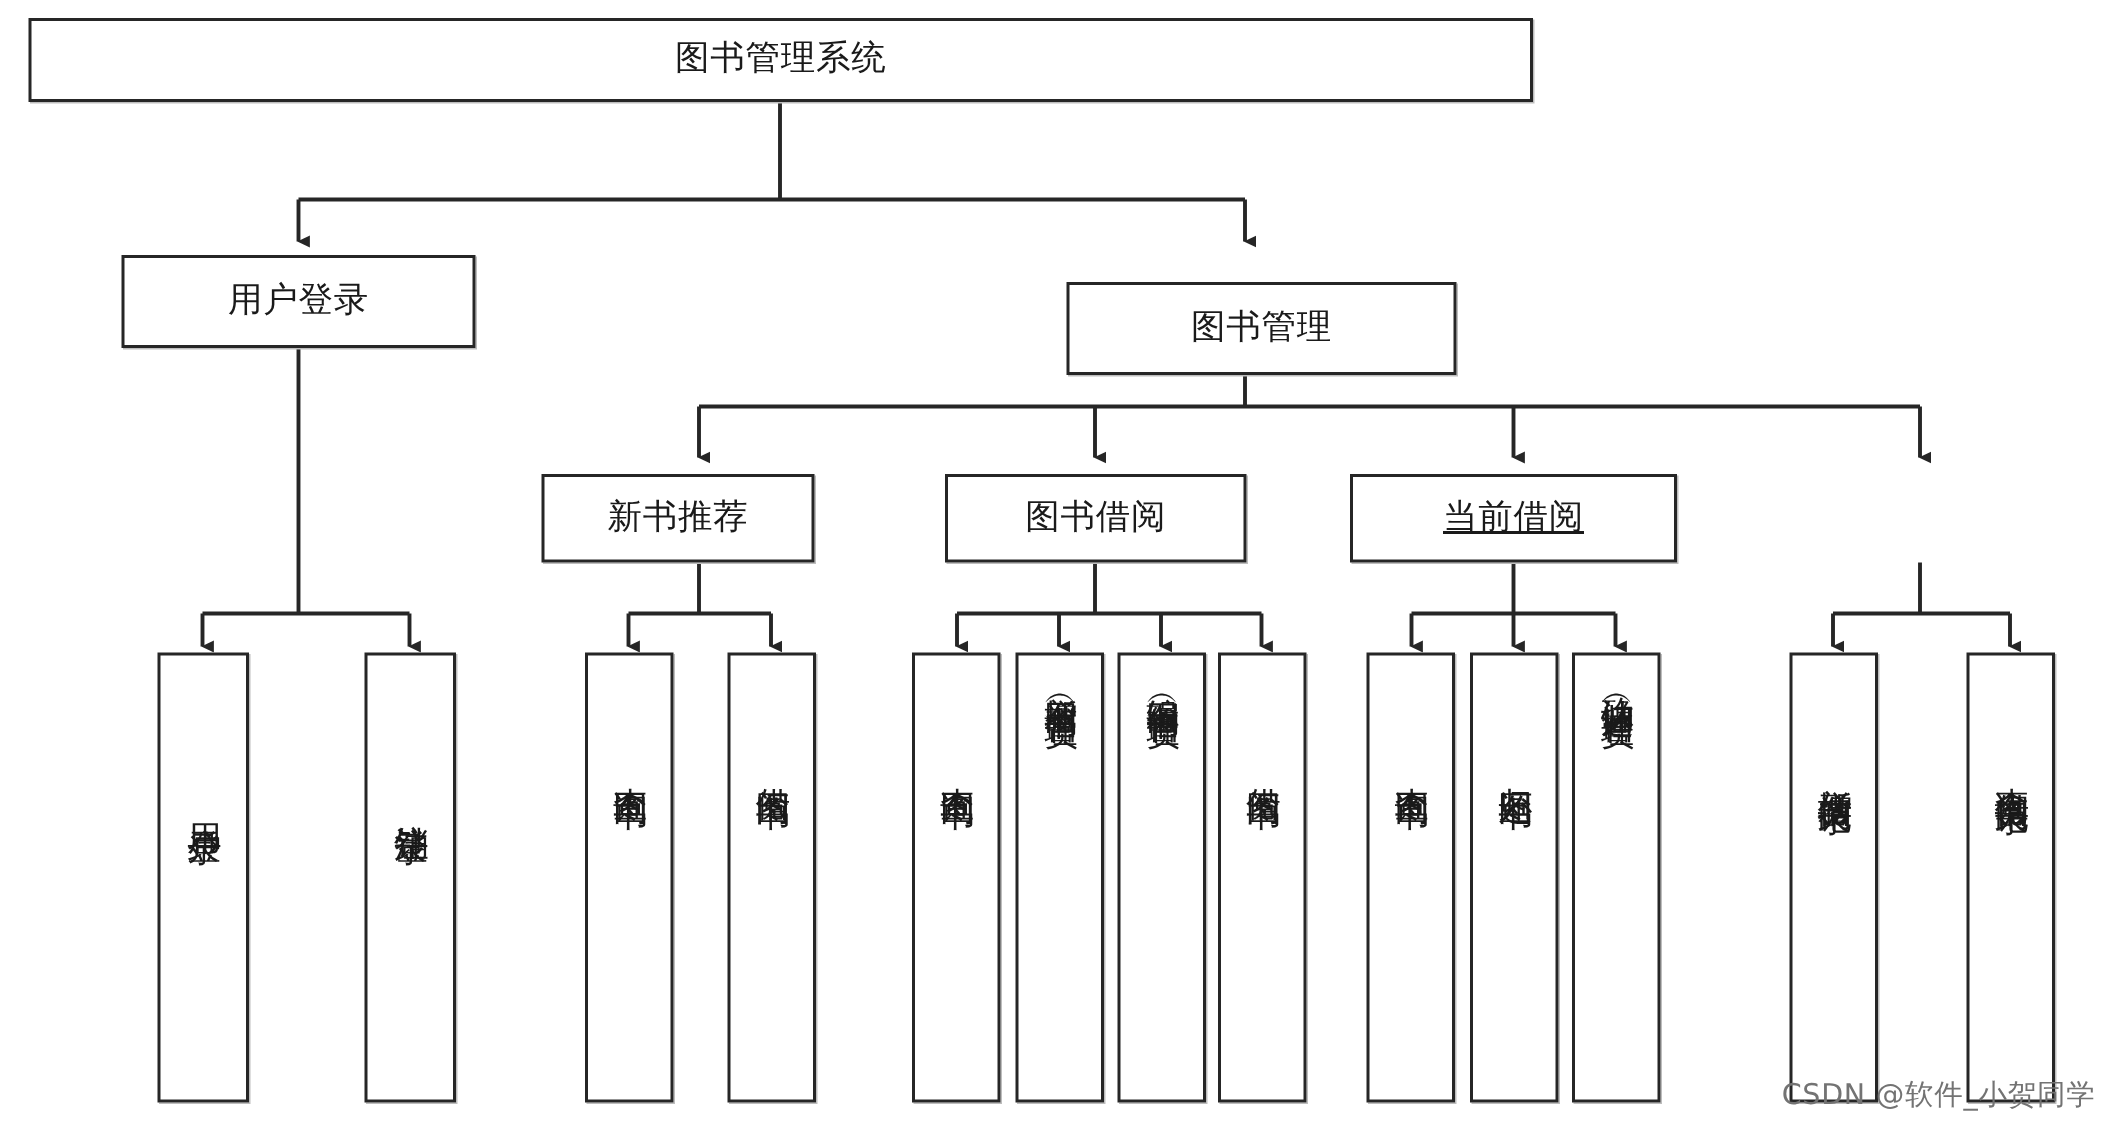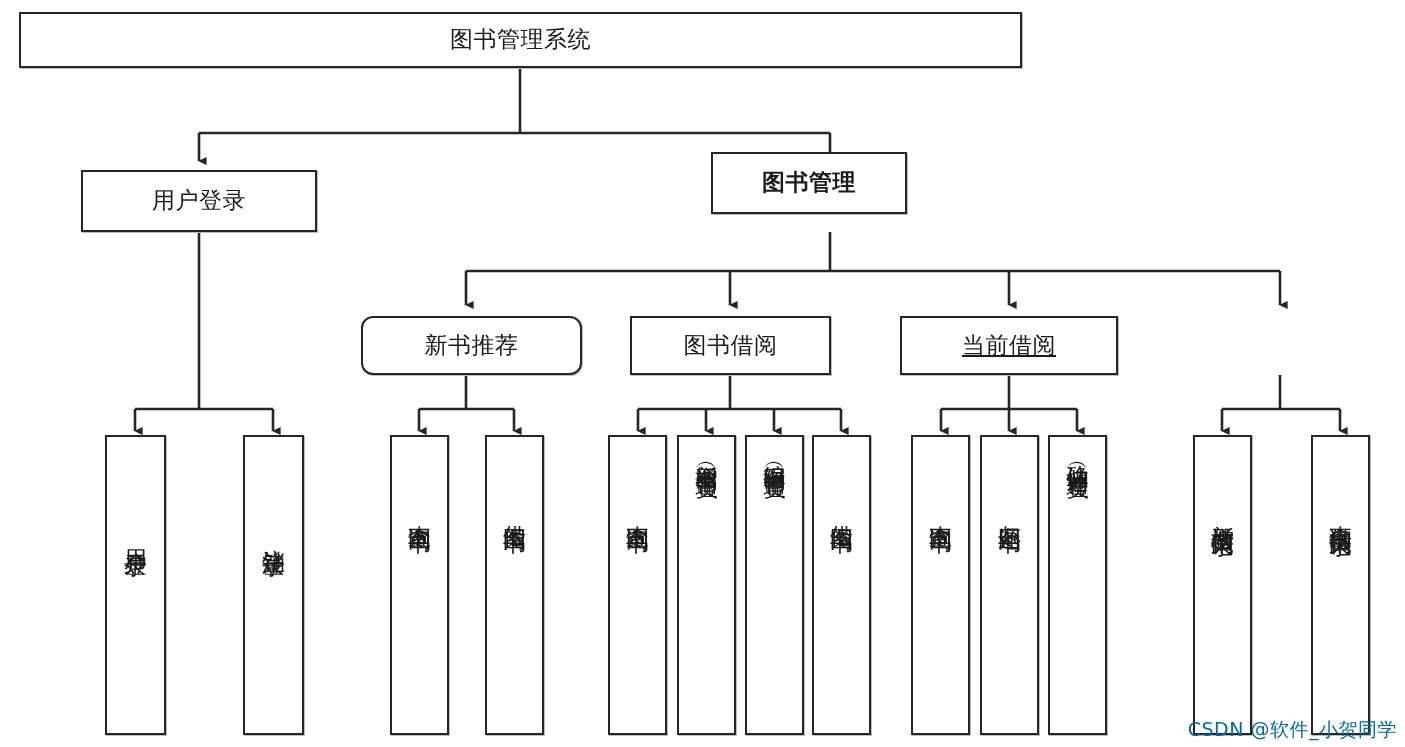--- a/index.html
+++ b/index.html
@@ -70,21 +70,21 @@
     margin-top: 62px;
   }
   .node.vertical.top .node-label {
     margin-top: 2px;
   }
   #watermark {
     position: absolute;
     right: 8px;
     bottom: 4px;
     font-size: 19px;
-    color: #0369a1;
+    color: #737373;
     letter-spacing: 0.5px;
     white-space: nowrap;
     font-family: "DejaVu Sans", "Liberation Sans", sans-serif;
   }
 </style>
 </head>
 <body>
 
 <div id="canvas">
 
@@ -139,25 +139,25 @@
   </svg>
 
   <div class="node horizontal" style="left:19px; top:12px; width:1003px; height:56px;">
     <span class="node-label">图书管理系统</span>
   </div>
 
   <div class="node horizontal" style="left:81px; top:170px; width:236px; height:62px;">
     <span class="node-label">用户登录</span>
   </div>
 
-  <div class="node horizontal" style="left:711px; top:152px; width:196px; height:62px;font-weight:bold;">
+  <div class="node horizontal" style="left:711px; top:188px; width:260px; height:62px;">
     <span class="node-label">图书管理</span>
   </div>
 
-  <div class="node horizontal" style="left:361px; top:316px; width:221px; height:59px;border-radius:12px;">
+  <div class="node horizontal" style="left:361px; top:316px; width:182px; height:59px;">
     <span class="node-label">新书推荐</span>
   </div>
 
   <div class="node horizontal" style="left:630px; top:316px; width:201px; height:59px;">
     <span class="node-label">图书借阅</span>
   </div>
 
   <div class="node horizontal" style="left:900px; top:316px; width:218px; height:59px;text-decoration:underline;">
     <span class="node-label">当前借阅</span>
   </div>

